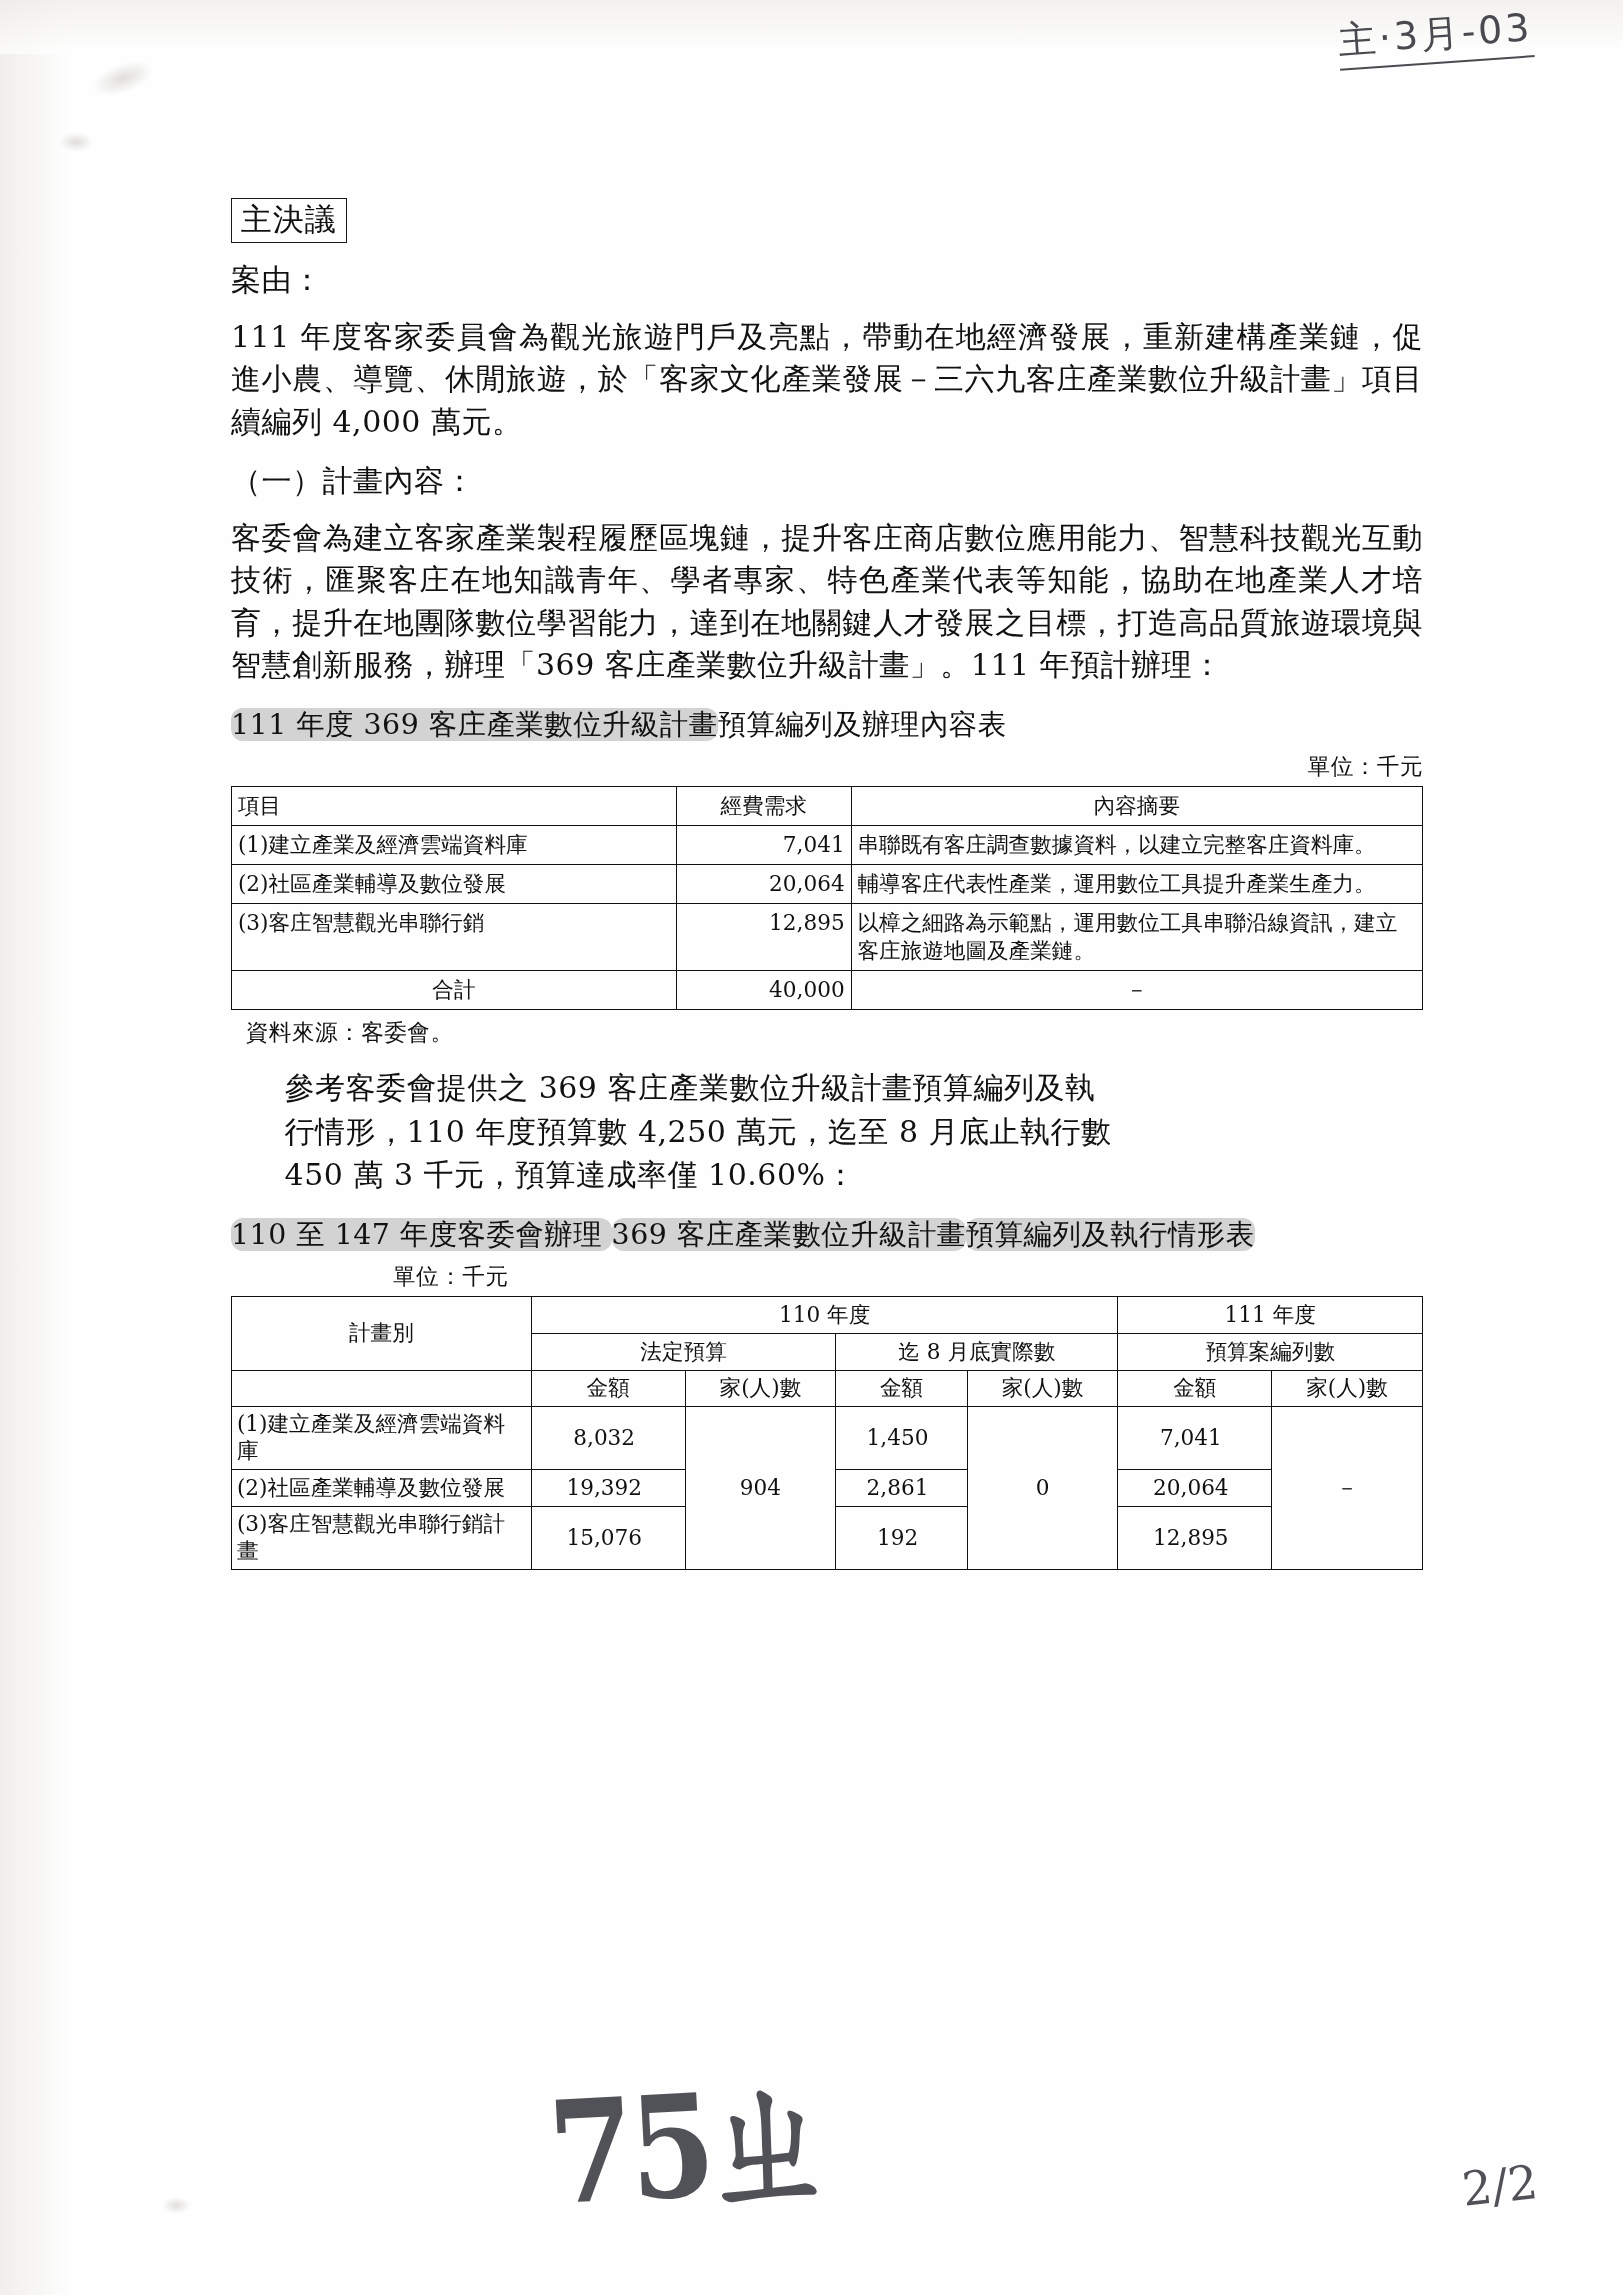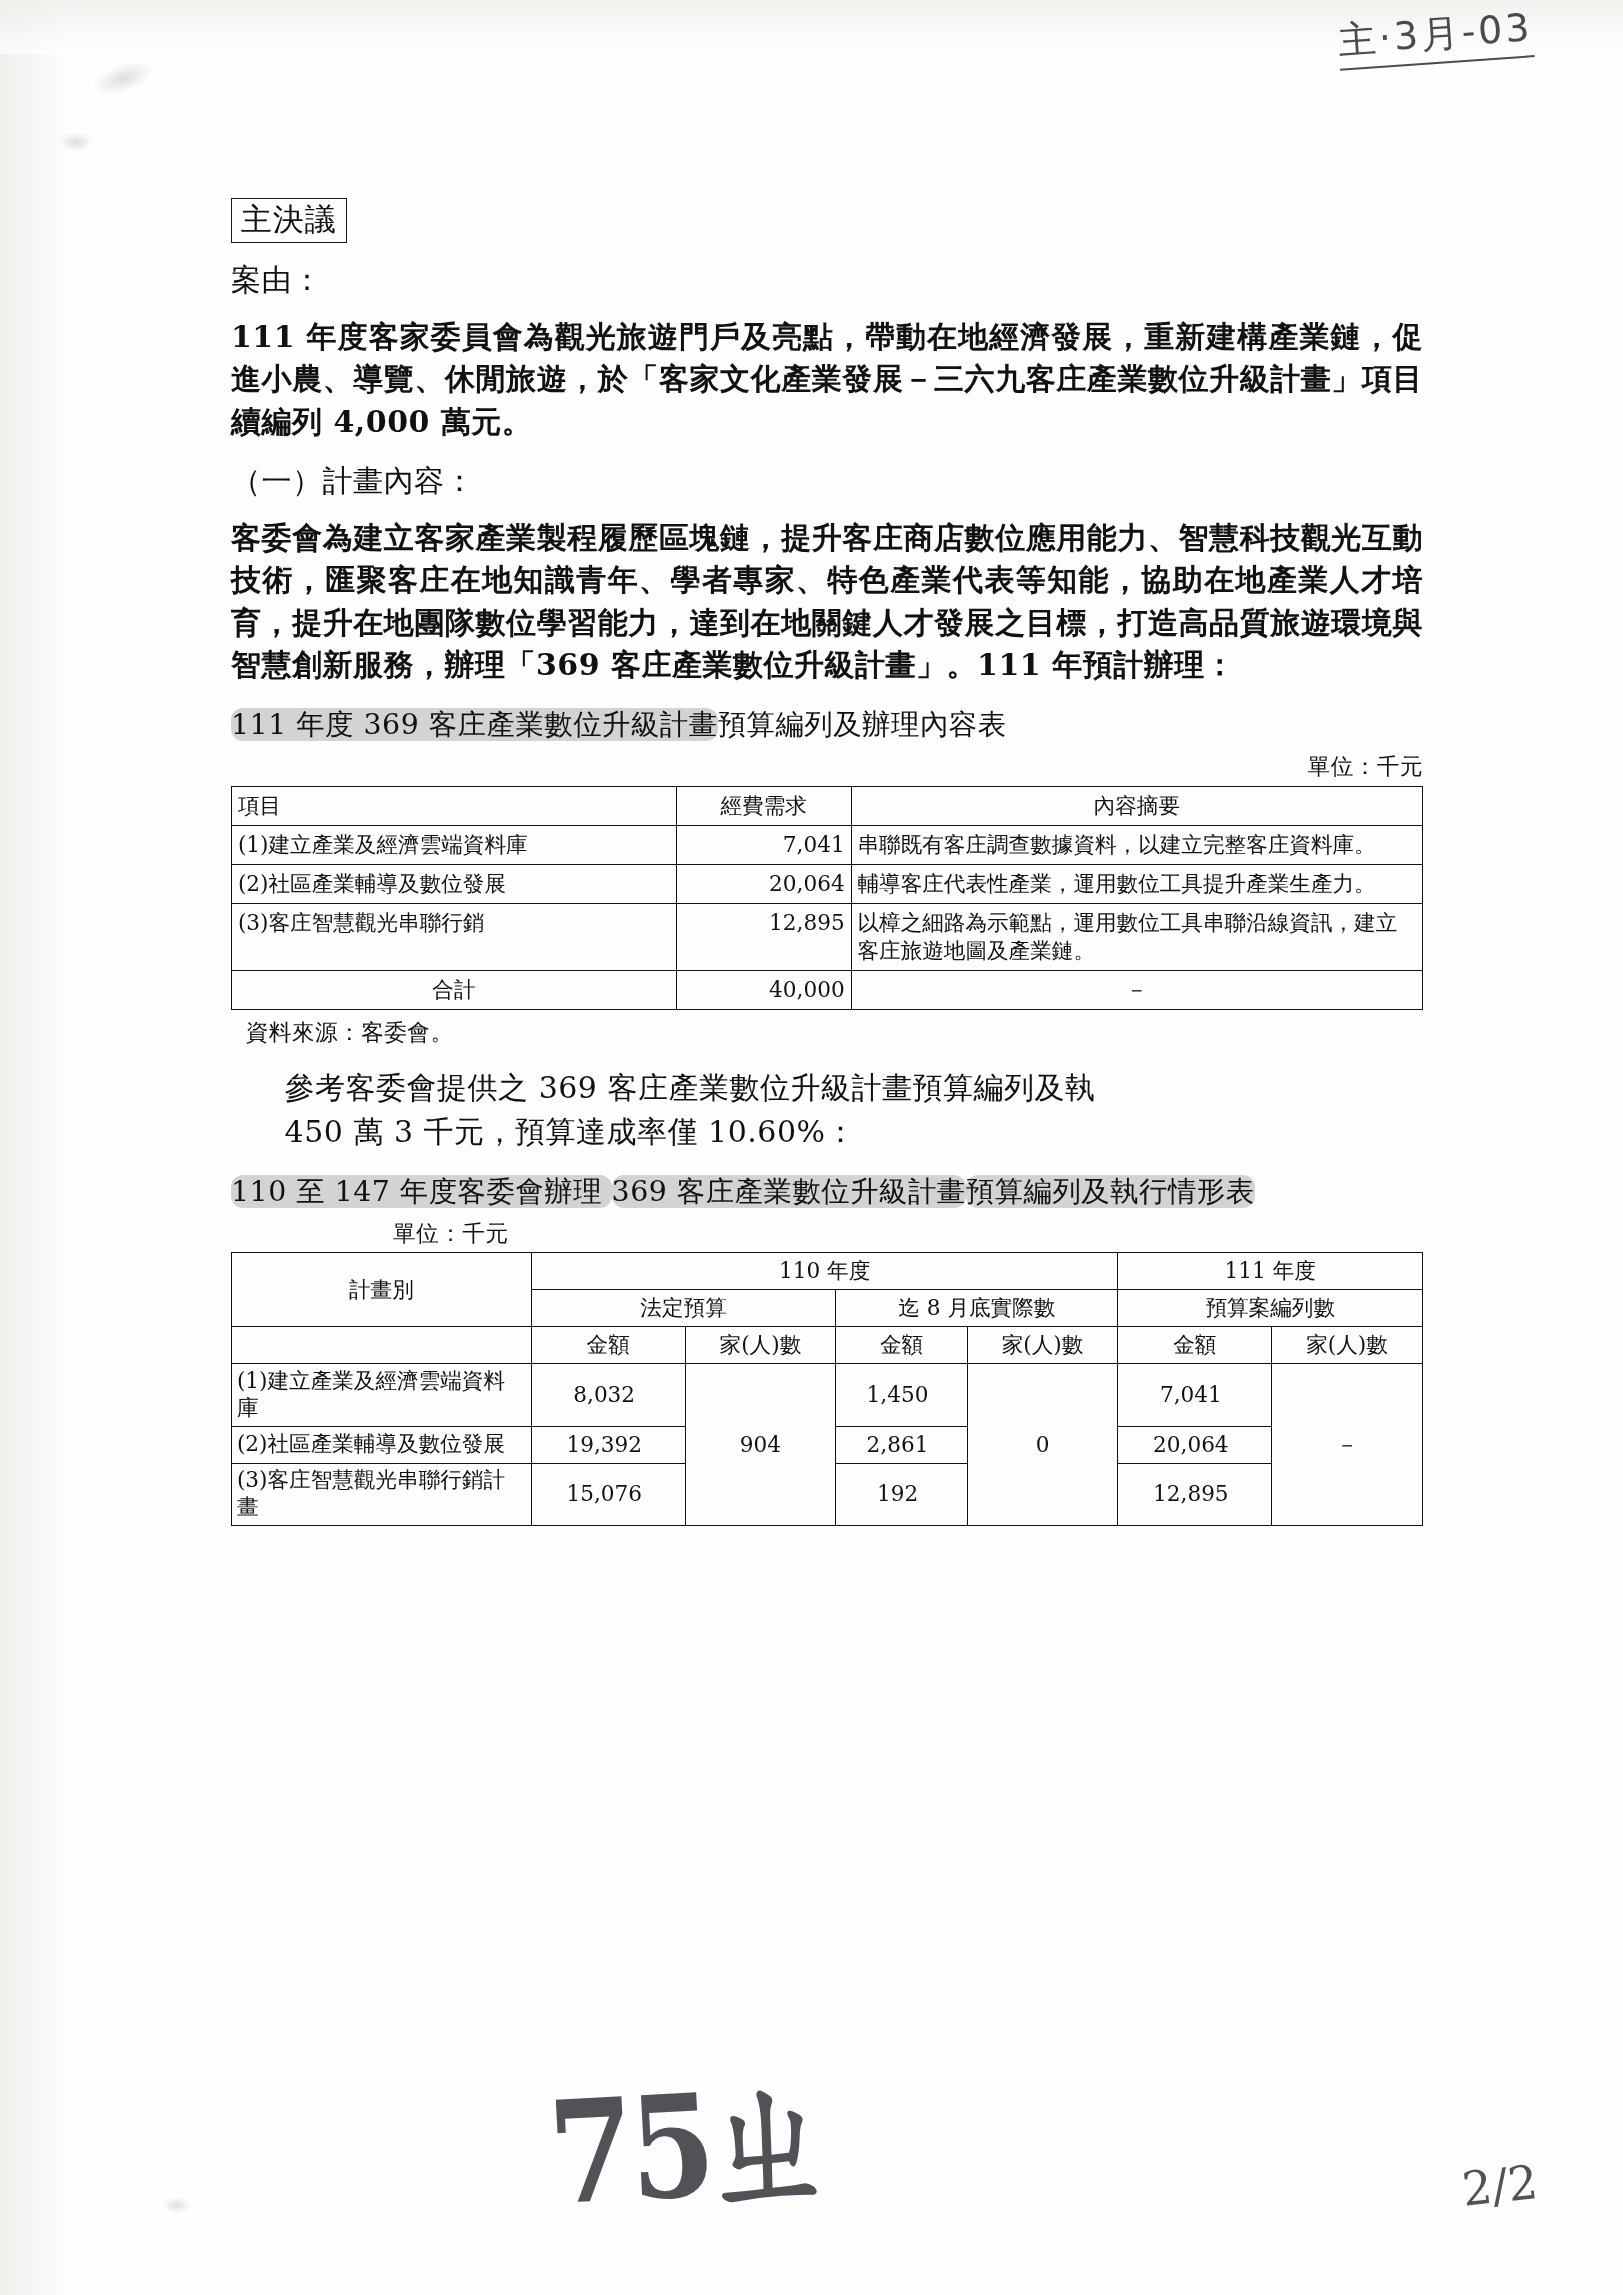--- a/index.html
+++ b/index.html
@@ -102,21 +102,21 @@
     letter-spacing:1px;
     margin-top:7px;
   }
   .para {
     font-size:30px;
     line-height:1.42;
     letter-spacing:0.5px;
     margin-top:13.7px;
   }
   .para.label { margin-top:16.7px; }
-  .para.body { text-align:justify;font-weight:bold; }
+  .para.body { text-align:justify; }
   .hl {
     background:#d9d9d9;
   }
   .tbl-title {
     font-size:28.4px;
     letter-spacing:0.5px;
     margin-top:19.6px;
     white-space:nowrap;
   }
   .tbl-title .hl { background:#d3d3d3;border-radius:12px; }
@@ -242,20 +242,21 @@
         <td class="c-amt">40,000</td>
         <td class="c-desc center">－</td>
       </tr>
     </tbody>
       </table>
 
     <div class="src">資料來源：客委會。</div>
 
     <div class="para2">
       <span class="ind">參考客委會提供之 369 客庄產業數位升級計畫預算編列及執</span>
+      <span class="cont">行情形，110 年度預算數 4,250 萬元，迄至 8 月底止執行數</span>
       <span class="cont">450 萬 3 千元，預算達成率僅 10.60%：</span>
     </div>
 
     <div class="tbl-title">
       <span class="hl">110 至 147 年度客委會辦理 </span><span class="hl">369 客庄產業數位升級計畫</span><span class="hl">預算編列及執行情形表</span>
     </div>
 
     <div class="unit left">單位：千元</div>
 
     <table class="t2">

